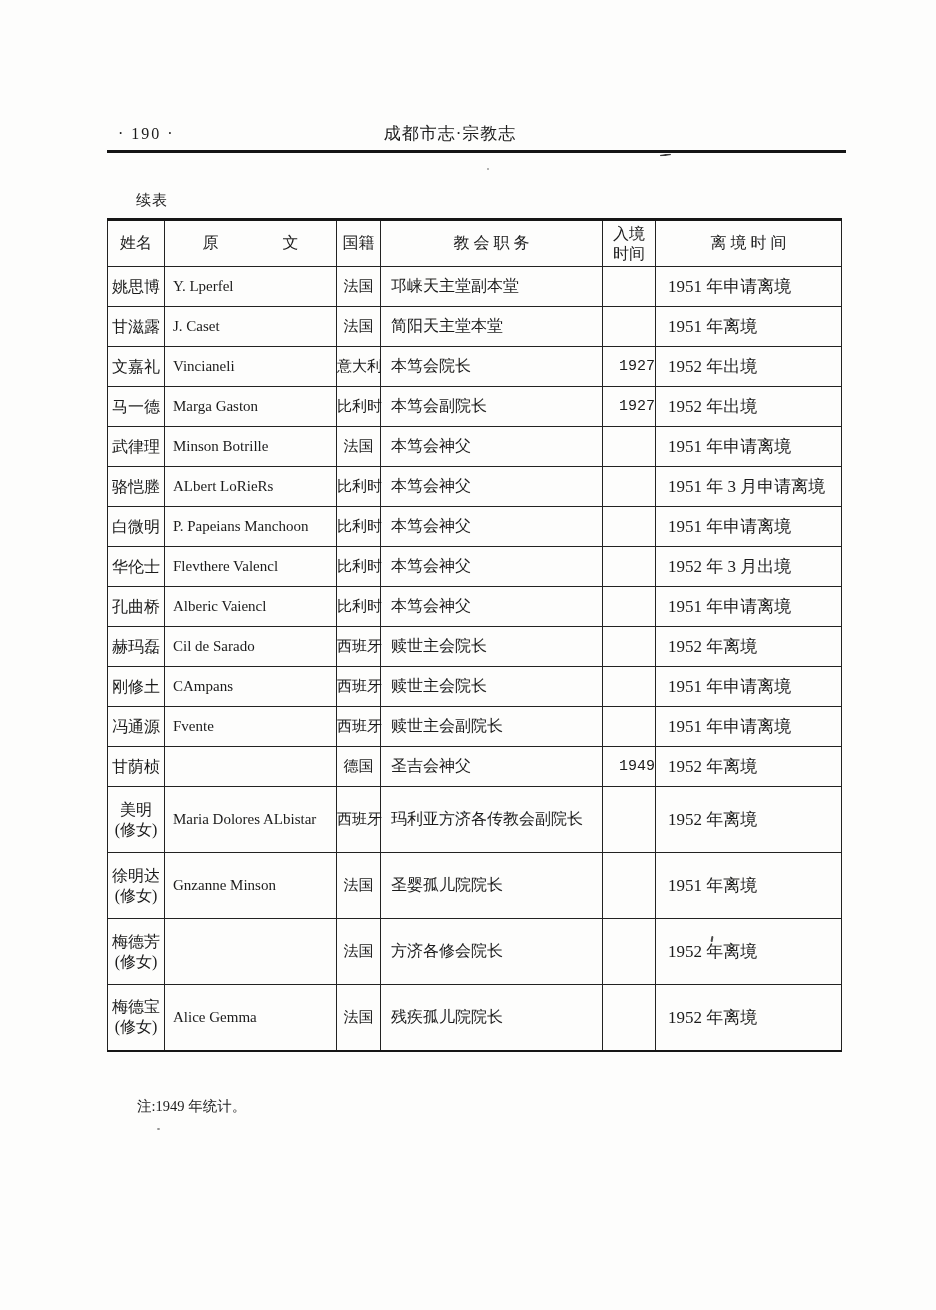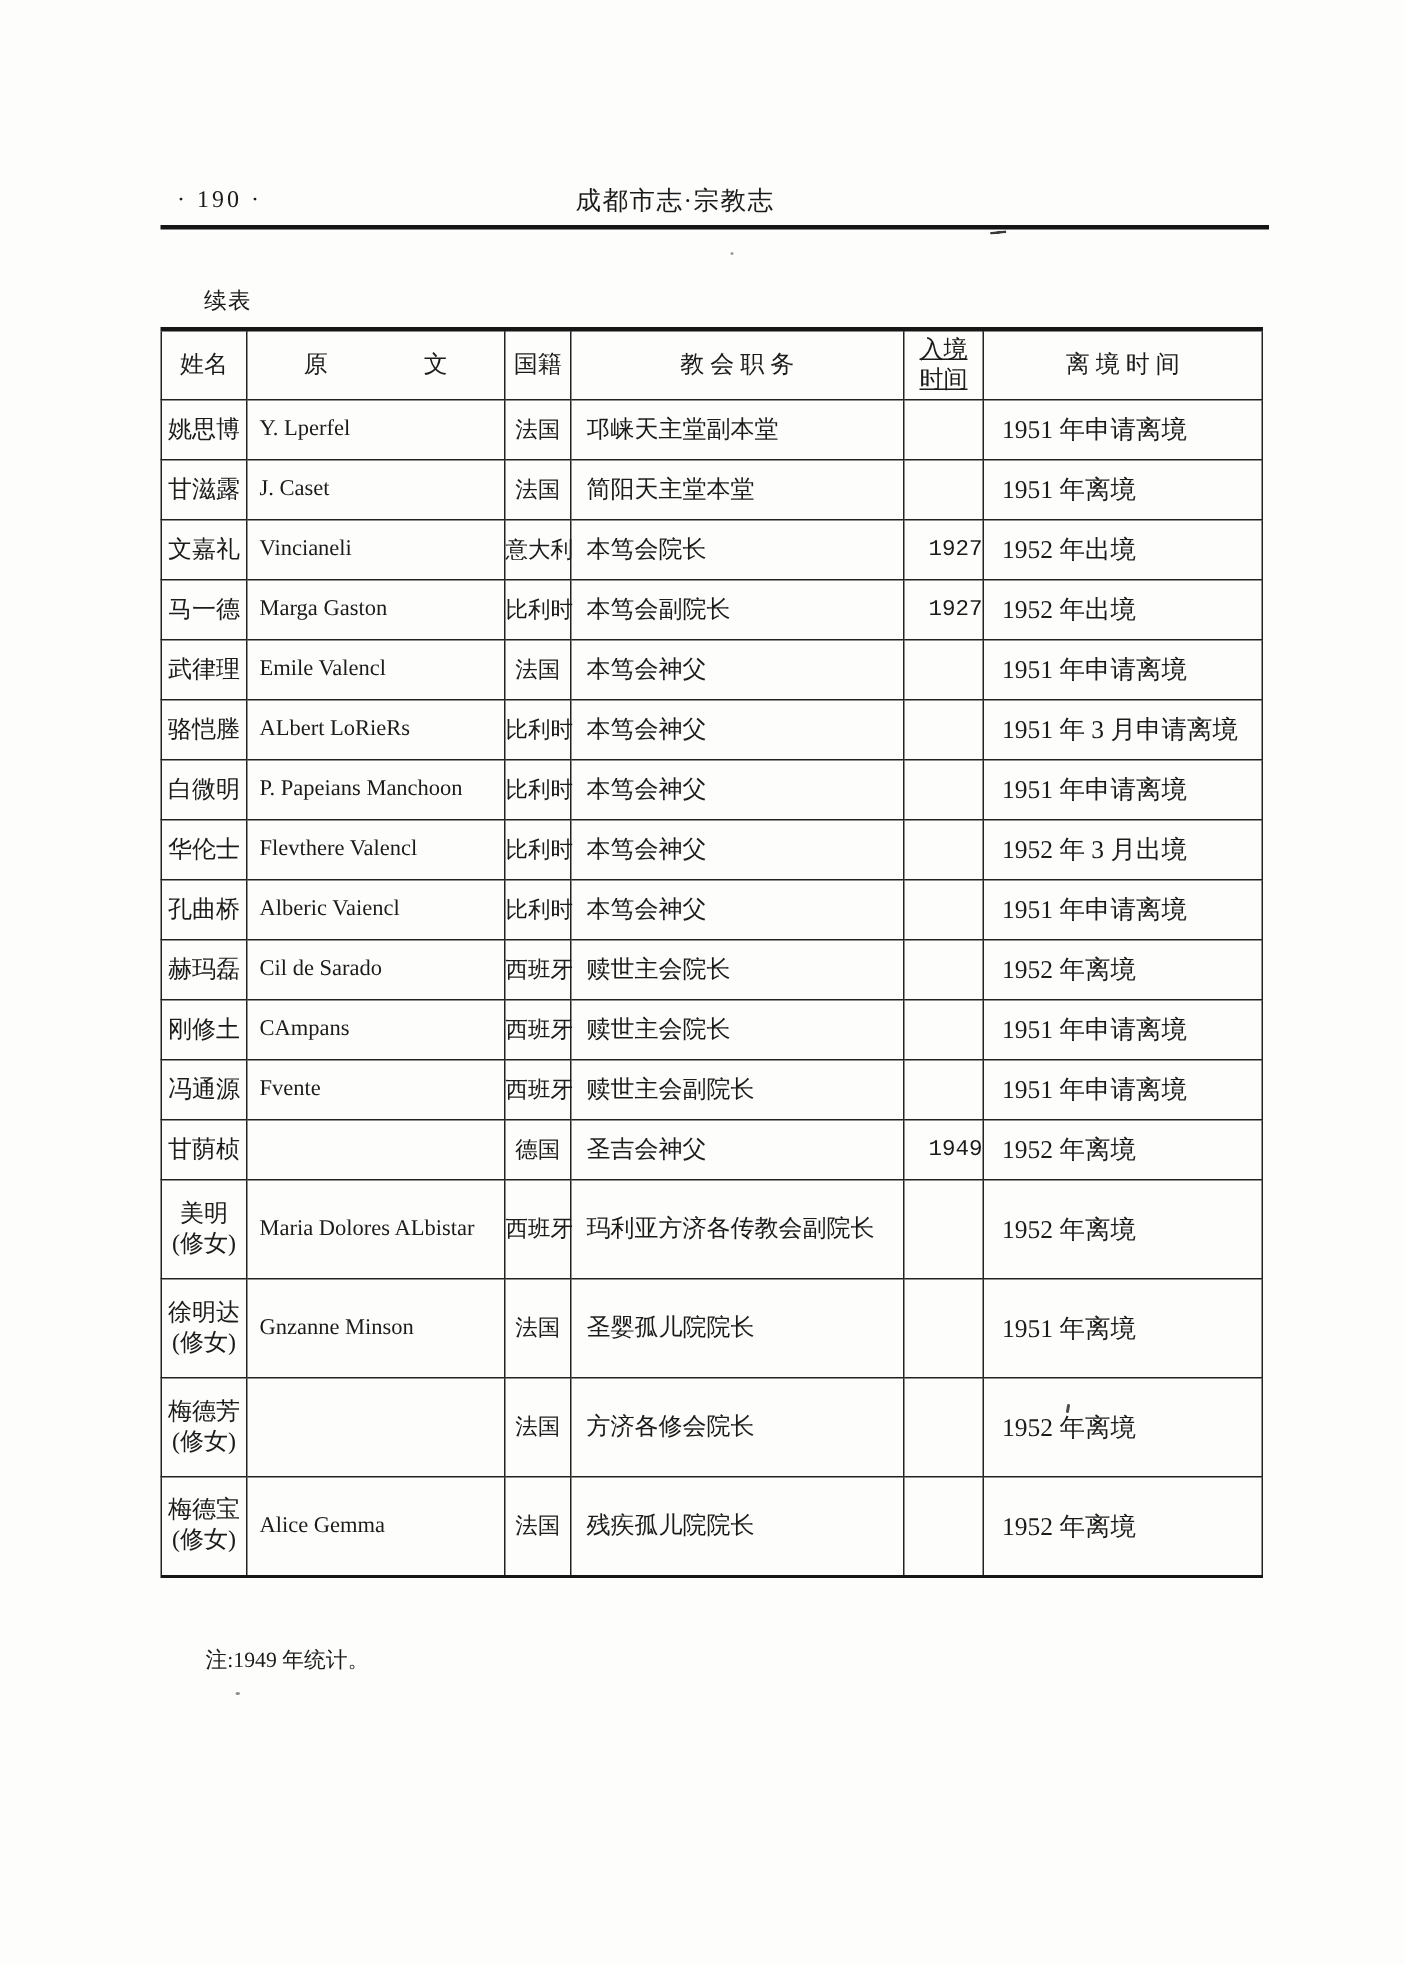--- a/index.html
+++ b/index.html
@@ -50,21 +50,21 @@
   table.doc-table col.c6 { width: 186px; }
 
   table.doc-table { border-top: 3px solid #161616; border-bottom: 2.5px solid #161616; }
   table.doc-table th, table.doc-table td {
     border: 1.6px solid #222;
     vertical-align: middle;
     font-weight: normal;
     overflow: visible;
   }
   table.doc-table th { height: 45px; font-size: 16px; padding: 0; text-align: center; }
-  th.h-entry { font-size: 14.5px; line-height: 1.25; text-decoration: underline; }
+  th.h-entry { font-size: 14.5px; line-height: 1.25; }
   th.h-pos  { }
   tr.row-normal { height: 40px; }
   tr.row-tall   { height: 66px; }
 
   td.c-name  { text-align: center; font-size: 16px; white-space: nowrap; padding: 0; line-height: 1.25; }
   td.c-orig  { text-align: left;   font-size: 15px; padding: 0 4px 0 8px; font-family: "Liberation Serif","DejaVu Serif",serif; margin-left: 36px; }
   td.c-nat   { text-align: center; font-size: 15px; white-space: nowrap; padding: 0; }
   td.c-pos   { text-align: left;   font-size: 16px; padding-left: 10px; white-space: nowrap; }
   td.c-entry { text-align: right; font-size: 15px; padding: 0; font-family: Liberation Mono, monospace; }
   td.c-dep   { text-align: left;   font-size: 17px; padding-left: 12px; white-space: nowrap; }
@@ -143,21 +143,21 @@
       <tr class="row-normal">
     <td class="c-name">马一德</td>
     <td class="c-orig">Marga Gaston</td>
     <td class="c-nat">比利时</td>
     <td class="c-pos">本笃会副院长</td>
     <td class="c-entry">1927</td>
     <td class="c-dep">1952 年出境</td>
   </tr>
       <tr class="row-normal">
     <td class="c-name">武律理</td>
-    <td class="c-orig">Emile Valencl</td>
+    <td class="c-orig">Minson Botrille</td>
     <td class="c-nat">法国</td>
     <td class="c-pos">本笃会神父</td>
     <td class="c-entry"></td>
     <td class="c-dep">1951 年申请离境</td>
   </tr>
       <tr class="row-normal">
     <td class="c-name">骆恺塍</td>
     <td class="c-orig">ALbert LoRieRs</td>
     <td class="c-nat">比利时</td>
     <td class="c-pos">本笃会神父</td>

